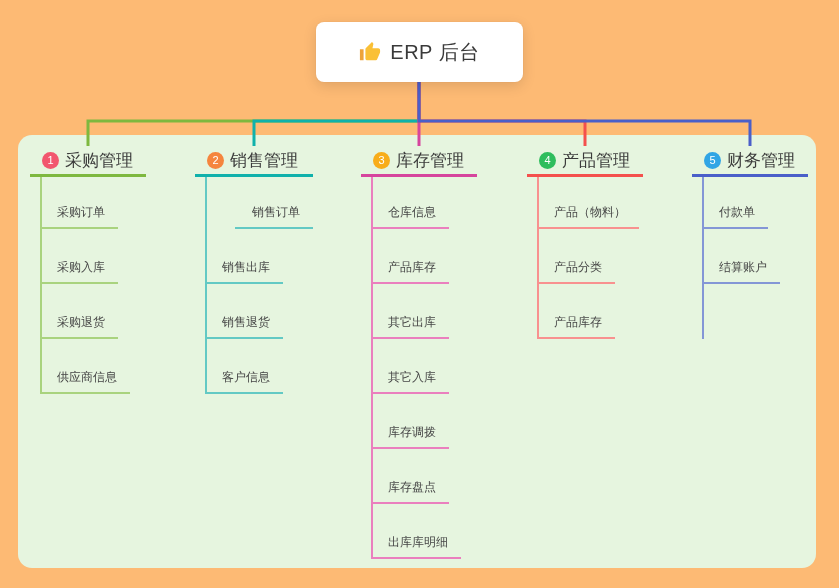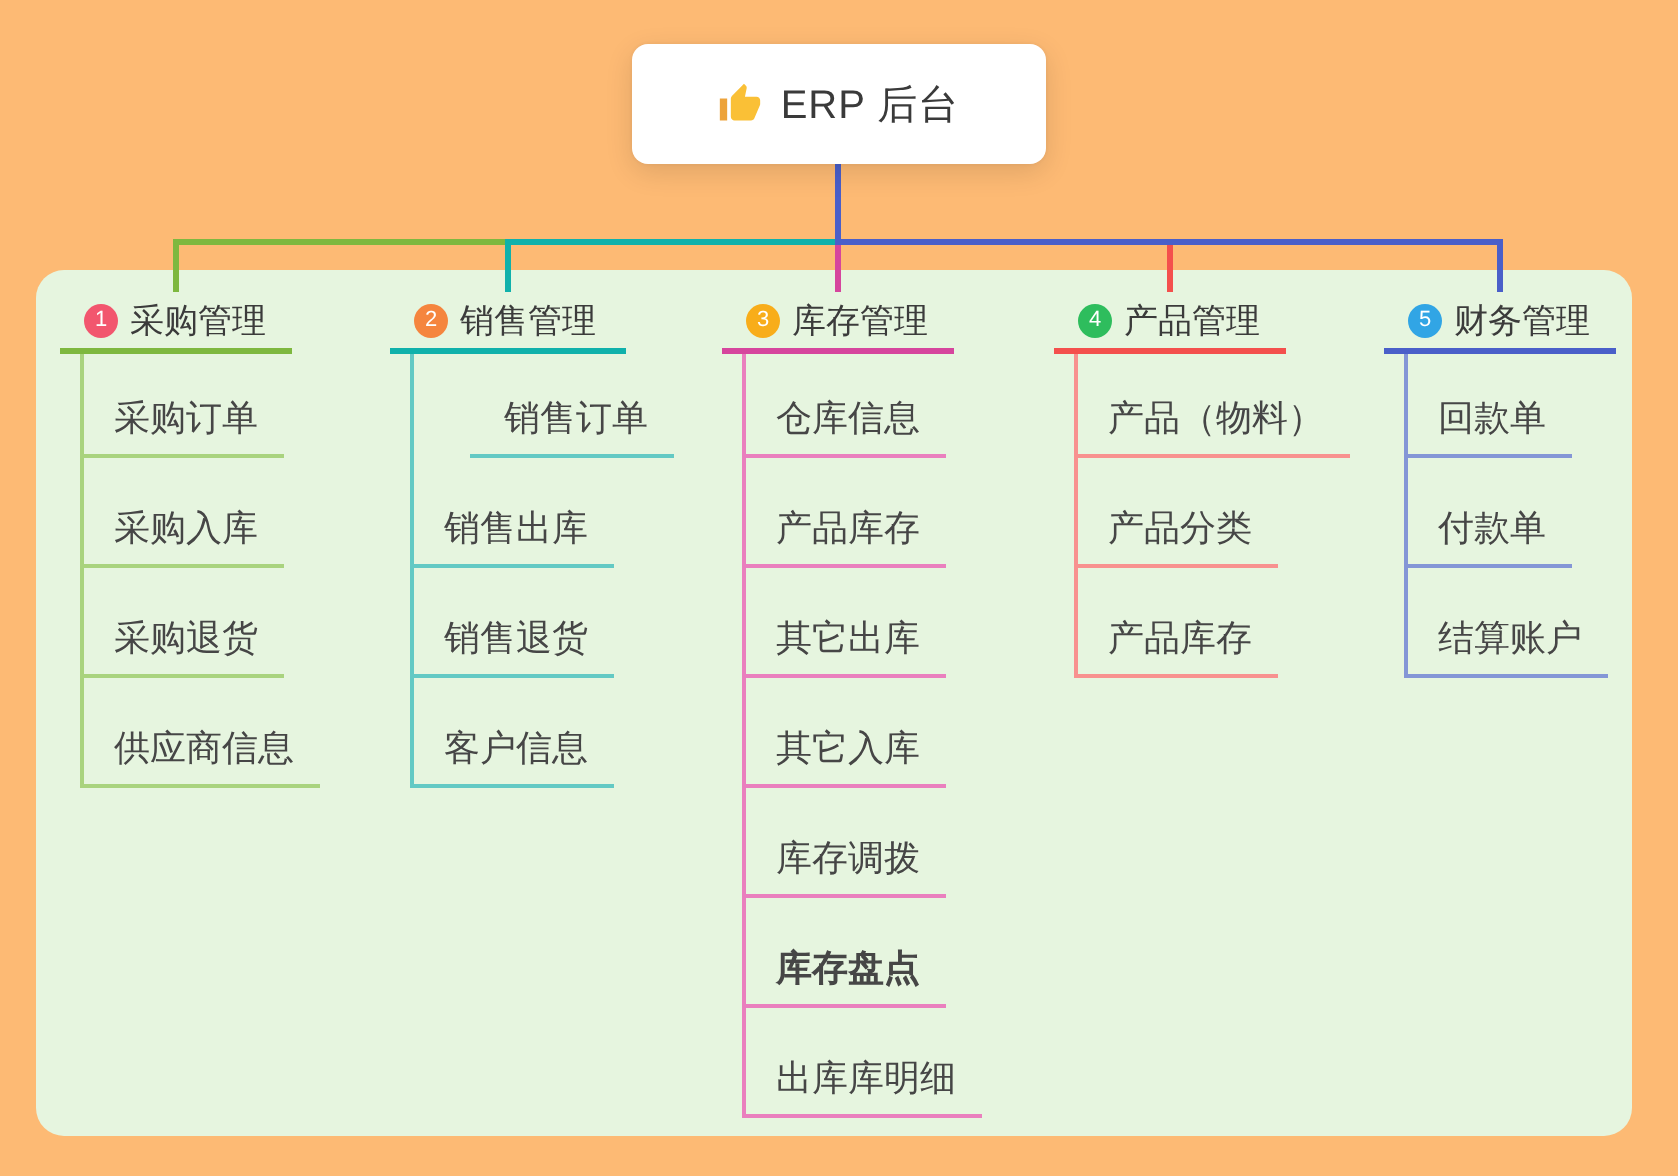--- a/index.html
+++ b/index.html
@@ -29,21 +29,21 @@
     display:flex;align-items:center;justify-content:center;flex:0 0 auto;font-weight:500;
   }
   .branch-title-label{font-size:17px;color:#3b3b3b;white-space:nowrap;}
   .children{position:relative;margin-top:-3px;}
   .vline{position:absolute;left:10px;top:3px;width:2px;}
   .child-row{position:relative;height:55px;}
   .child-box{
     position:absolute;left:10px;bottom:0;border-bottom:2px solid;
     padding:0 13px 6px 17px;white-space:nowrap;cursor:pointer;
   }
-  .child-label{font-size:18px;color:#464646;}
+  .child-label{font-size:12px;color:#464646;}
 </style>
 </head>
 <body>
 
 <div class="canvas">
   <div class="panel"></div>
   <svg class="connectors" id="connectors" width="839" height="588">
       <path d="M419,82 V121 H88 V146" stroke="#7eb83f" stroke-width="3" fill="none"></path>
       <path d="M419,82 V121 H254 V146" stroke="#10b1ab" stroke-width="3" fill="none"></path>
       <path d="M419,82 V121 H419 V146" stroke="#d6459d" stroke-width="3" fill="none"></path>
@@ -118,21 +118,21 @@
           <div class="child-row">
             <div class="child-box" style="border-bottom-color: rgb(234, 127, 190);"><span class="child-label">其它出库</span></div>
           </div>
           <div class="child-row">
             <div class="child-box" style="border-bottom-color: rgb(234, 127, 190);"><span class="child-label">其它入库</span></div>
           </div>
           <div class="child-row">
             <div class="child-box" style="border-bottom-color: rgb(234, 127, 190);"><span class="child-label">库存调拨</span></div>
           </div>
           <div class="child-row">
-            <div class="child-box" style="border-bottom-color: rgb(234, 127, 190); font-weight: bold;"><span class="child-label">库存盘点</span></div>
+            <div class="child-box" style="border-bottom-color: rgb(234, 127, 190);"><span class="child-label">库存盘点</span></div>
           </div>
           <div class="child-row">
             <div class="child-box" style="border-bottom-color: rgb(234, 127, 190);"><span class="child-label">出库库明细</span></div>
           </div>
         </div>
       </div>
       <div class="branch-col" style="left: 527px; width: 116px;">
         <div class="branch-title" style="border-bottom-color: rgb(244, 80, 77);">
           <span class="badge" style="background: rgb(46, 189, 93);">4</span>
           <span class="branch-title-label">产品管理</span>
@@ -151,23 +151,20 @@
         </div>
       </div>
       <div class="branch-col" style="left: 692px; width: 116px;">
         <div class="branch-title" style="border-bottom-color: rgb(74, 95, 201);">
           <span class="badge" style="background: rgb(49, 165, 229);">5</span>
           <span class="branch-title-label">财务管理</span>
         </div>
         <div class="children">
           <div class="vline" style="background: rgb(132, 150, 214); height: 162px;"></div>
           <div class="child-row">
-            <div class="child-box" style="border-bottom-color: rgb(132, 150, 214);"><span class="child-label">回款单</span></div>
-          </div>
-          <div class="child-row">
             <div class="child-box" style="border-bottom-color: rgb(132, 150, 214); margin-top: 15px;"><span class="child-label">付款单</span></div>
           </div>
           <div class="child-row">
             <div class="child-box" style="border-bottom-color: rgb(132, 150, 214);"><span class="child-label">结算账户</span></div>
           </div>
         </div>
       </div>
     </div>
 </div>
 

